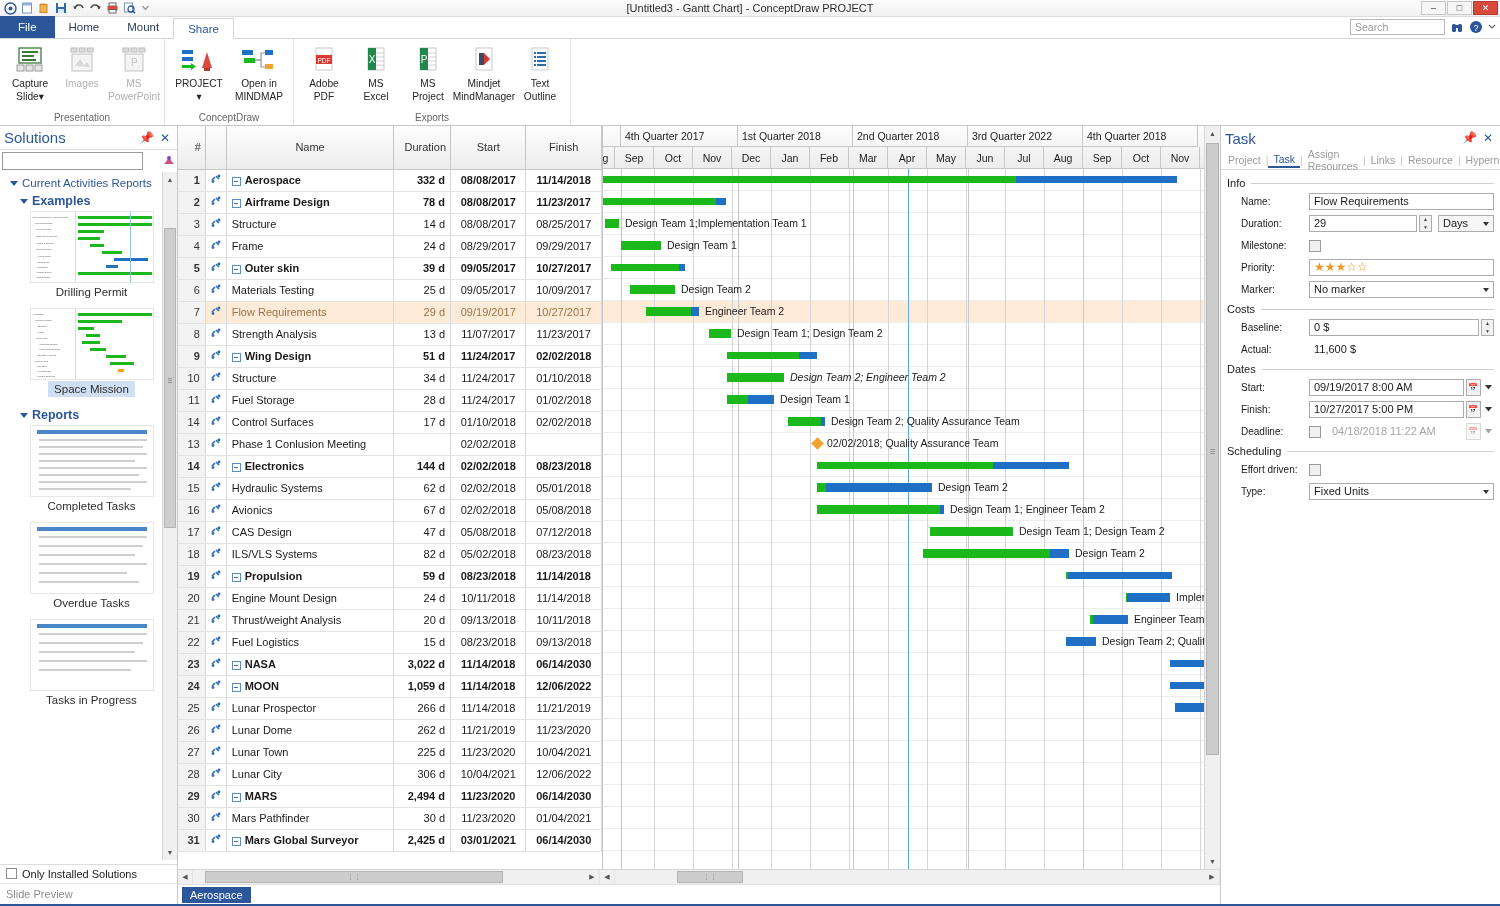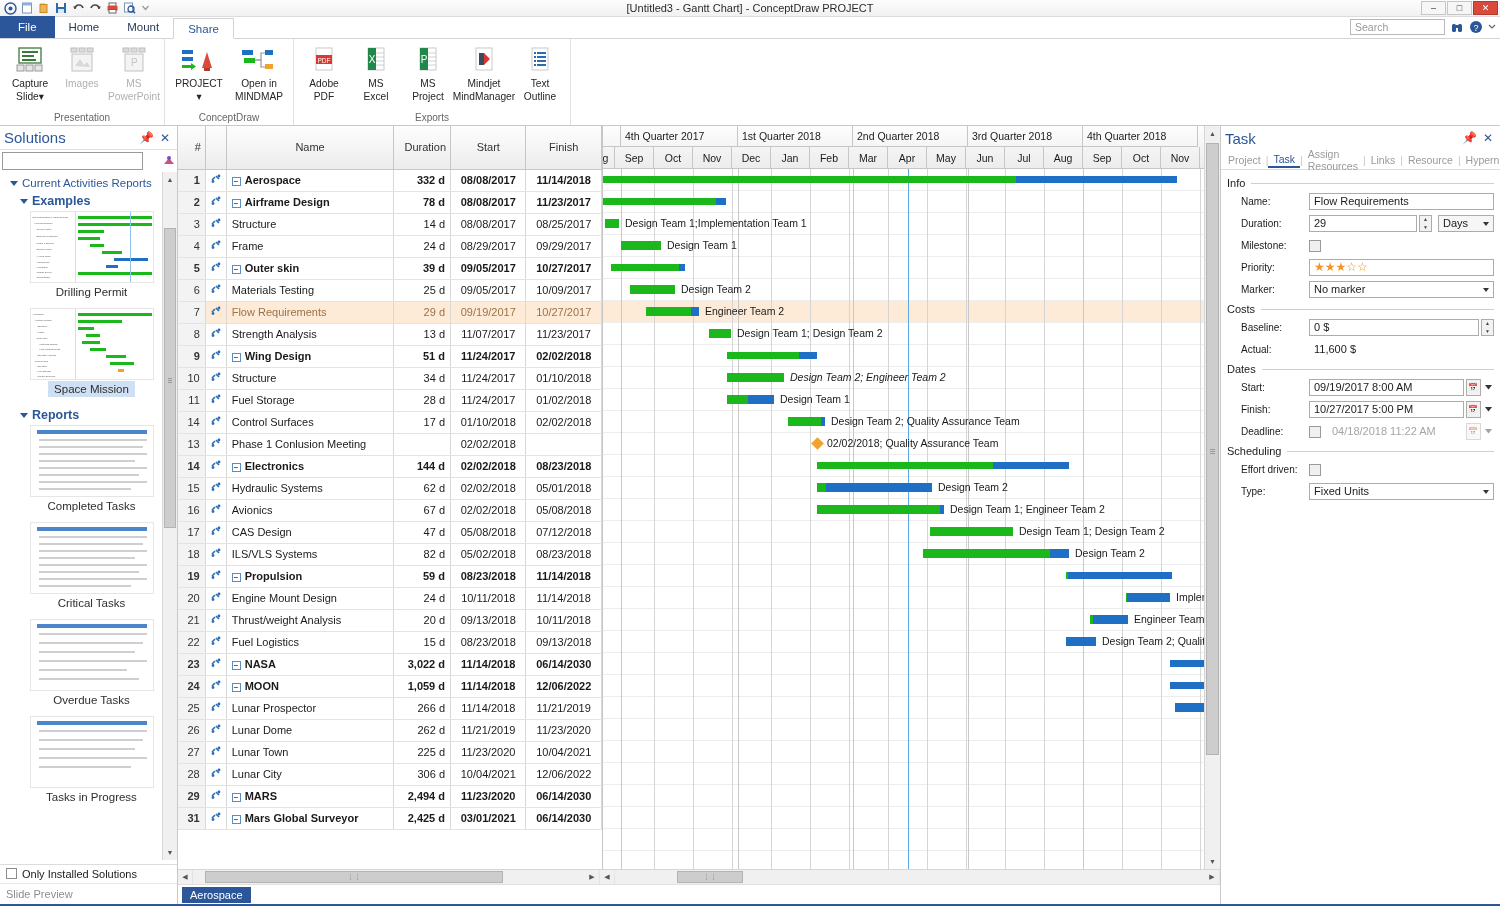--- a/index.html
+++ b/index.html
@@ -571,34 +571,20 @@
             <div class="mini-line" style="left:8px;top:27px;width:108px;"></div>
             <div class="mini-line" style="left:8px;top:34px;width:96px;"></div>
             <div class="mini-line" style="left:8px;top:41px;width:108px;"></div>
             <div class="mini-line" style="left:8px;top:48px;width:100px;"></div>
             <div class="mini-line" style="left:8px;top:55px;width:108px;"></div>
             <div class="mini-line" style="left:8px;top:62px;width:92px;"></div>
           </div>
           <div class="thumb-cap">Completed Tasks</div>
         </div>
 
-        <div class="thumb-item">
-          <div class="thumb">
-            <div class="mini-tbl-head"></div>
-            <div class="mini-line" style="left:8px;top:13px;width:108px;"></div>
-            <div class="mini-line" style="left:8px;top:20px;width:104px;"></div>
-            <div class="mini-line" style="left:8px;top:27px;width:108px;"></div>
-            <div class="mini-line" style="left:8px;top:34px;width:96px;"></div>
-            <div class="mini-line" style="left:8px;top:41px;width:108px;"></div>
-            <div class="mini-line" style="left:8px;top:48px;width:100px;"></div>
-            <div class="mini-line" style="left:8px;top:55px;width:108px;"></div>
-            <div class="mini-line" style="left:8px;top:62px;width:92px;"></div>
-          </div>
-          <div class="thumb-cap">Critical Tasks</div>
-        </div>
 
         <div class="thumb-item">
           <div class="thumb">
             <div class="mini-tbl-head"></div>
             <div class="mini-line" style="left:8px;top:13px;width:108px;"></div>
             <div class="mini-line" style="left:8px;top:22px;width:104px;"></div>
             <div class="mini-line" style="left:8px;top:31px;width:96px;"></div>
             <div class="mini-line" style="left:8px;top:40px;width:108px;"></div>
             <div class="mini-line" style="left:8px;top:49px;width:88px;"></div>
             <div class="mini-line" style="left:8px;top:58px;width:100px;"></div>
@@ -1023,20 +1009,33 @@
                       <path d="M2 7 L5 4" stroke="#2b6cb0" stroke-width="1.6" fill="none"></path>
                       <path d="M6 3 L9 6" stroke="#2b6cb0" stroke-width="1.6" fill="none"></path>
                       <circle cx="3" cy="8.5" r="1.4" fill="#2b6cb0"></circle>
                       <circle cx="9" cy="3" r="1.4" fill="#2b6cb0"></circle>
                     </svg></td>
                   <td class="c-name ind1"><span class="expander">−</span><span>MARS</span></td>
                   <td class="c-dur">2,494 d</td>
                   <td class="c-start">11/23/2020</td>
                   <td class="c-fin">06/14/2030</td>
                 </tr>
+                <tr>
+                  <td class="c-num">30</td>
+                  <td class="c-ind"><svg width="12" height="12" viewBox="0 0 12 12">
+                      <path d="M2 7 L5 4" stroke="#2b6cb0" stroke-width="1.6" fill="none"></path>
+                      <path d="M6 3 L9 6" stroke="#2b6cb0" stroke-width="1.6" fill="none"></path>
+                      <circle cx="3" cy="8.5" r="1.4" fill="#2b6cb0"></circle>
+                      <circle cx="9" cy="3" r="1.4" fill="#2b6cb0"></circle>
+                    </svg></td>
+                  <td class="c-name ind2"><span>Mars Pathfinder</span></td>
+                  <td class="c-dur">30 d</td>
+                  <td class="c-start">11/23/2020</td>
+                  <td class="c-fin">01/04/2021</td>
+                </tr>
                 <tr class="lvl-summary">
                   <td class="c-num">31</td>
                   <td class="c-ind"><svg width="12" height="12" viewBox="0 0 12 12">
                       <path d="M2 7 L5 4" stroke="#2b6cb0" stroke-width="1.6" fill="none"></path>
                       <path d="M6 3 L9 6" stroke="#2b6cb0" stroke-width="1.6" fill="none"></path>
                       <circle cx="3" cy="8.5" r="1.4" fill="#2b6cb0"></circle>
                       <circle cx="9" cy="3" r="1.4" fill="#2b6cb0"></circle>
                     </svg></td>
                   <td class="c-name ind2"><span class="expander">−</span><span>Mars Global Surveyor</span></td>
                   <td class="c-dur">2,425 d</td>
@@ -1046,21 +1045,21 @@
               </tbody>
           </table>
         </div>
 
         <div class="chartpane">
           <div class="tl-head">
               <div class="tl-q" style="left: -10px; width: 28px;">7</div>
               <div class="tl-q" style="left: 18px; width: 117px;">4th Quarter 2017</div>
               <div class="tl-q" style="left: 135px; width: 115px;">1st Quarter 2018</div>
               <div class="tl-q" style="left: 250px; width: 115px;">2nd Quarter 2018</div>
-              <div class="tl-q" style="left: 365px; width: 115px;">3rd Quarter 2018</div>
+              <div class="tl-q" style="left: 365px; width: 115px;">3rd Quarter 2022</div>
               <div class="tl-q" style="left: 480px; width: 115px;">4th Quarter 2018</div>
               <div class="tl-m" style="left: -6px; width: 18px;">g</div>
               <div class="tl-m" style="left: 12px; width: 39px;">Sep</div>
               <div class="tl-m" style="left: 51px; width: 39px;">Oct</div>
               <div class="tl-m" style="left: 90px; width: 39px;">Nov</div>
               <div class="tl-m" style="left: 129px; width: 39px;">Dec</div>
               <div class="tl-m" style="left: 168px; width: 39px;">Jan</div>
               <div class="tl-m" style="left: 207px; width: 39px;">Feb</div>
               <div class="tl-m" style="left: 246px; width: 39px;">Mar</div>
               <div class="tl-m" style="left: 285px; width: 39px;">Apr</div>

